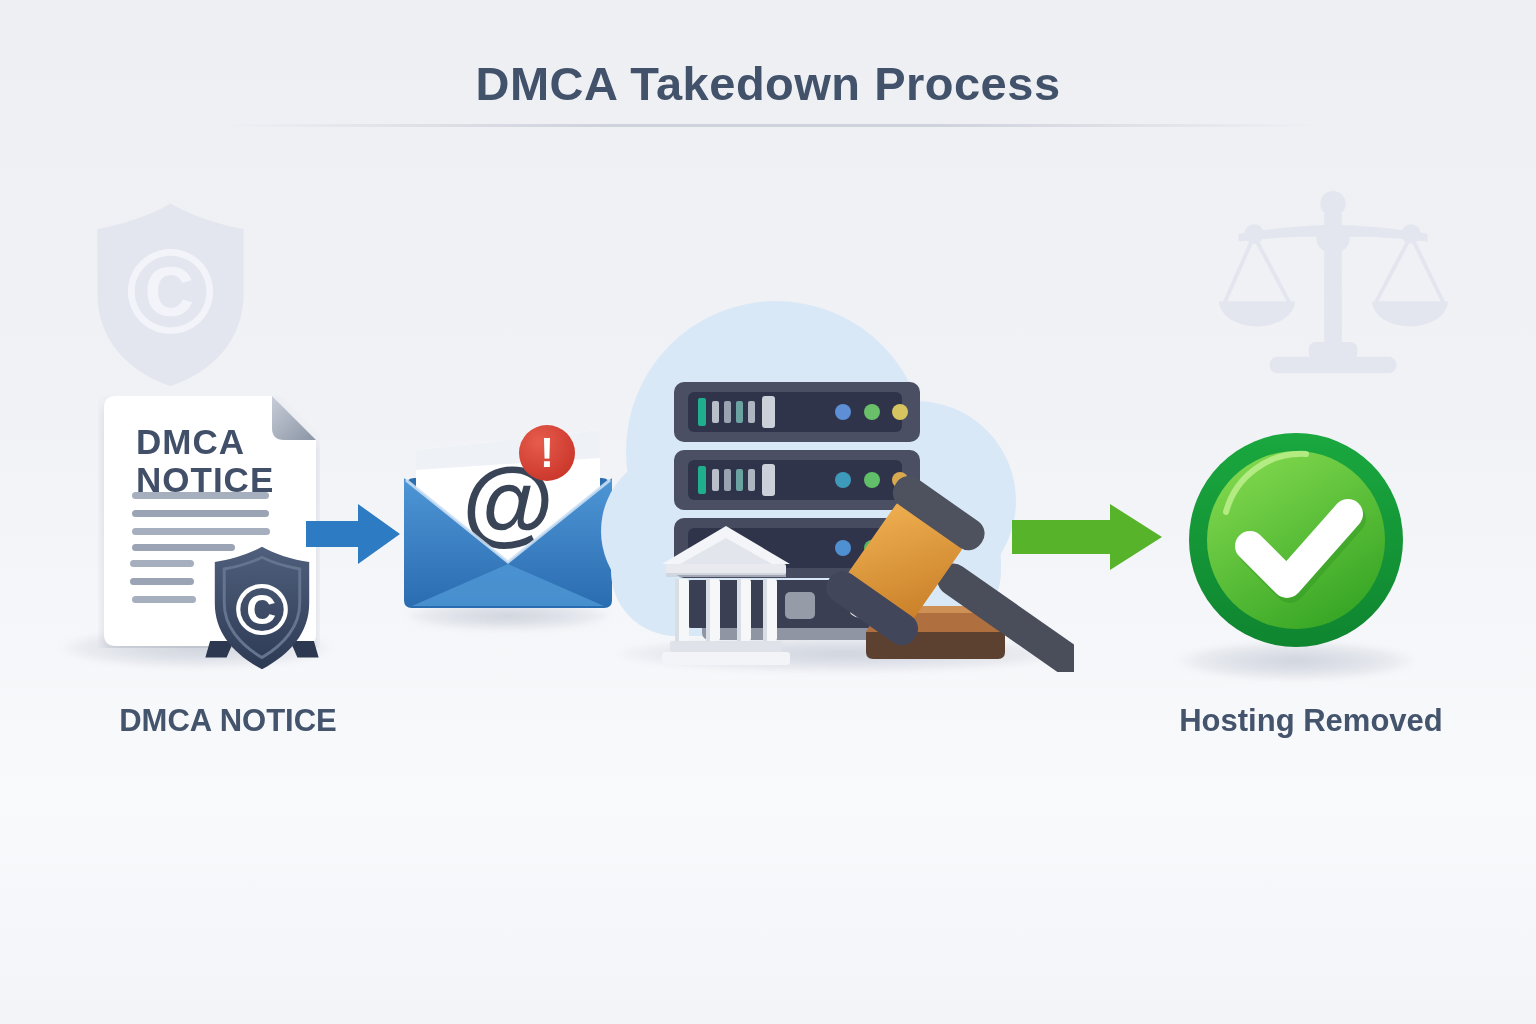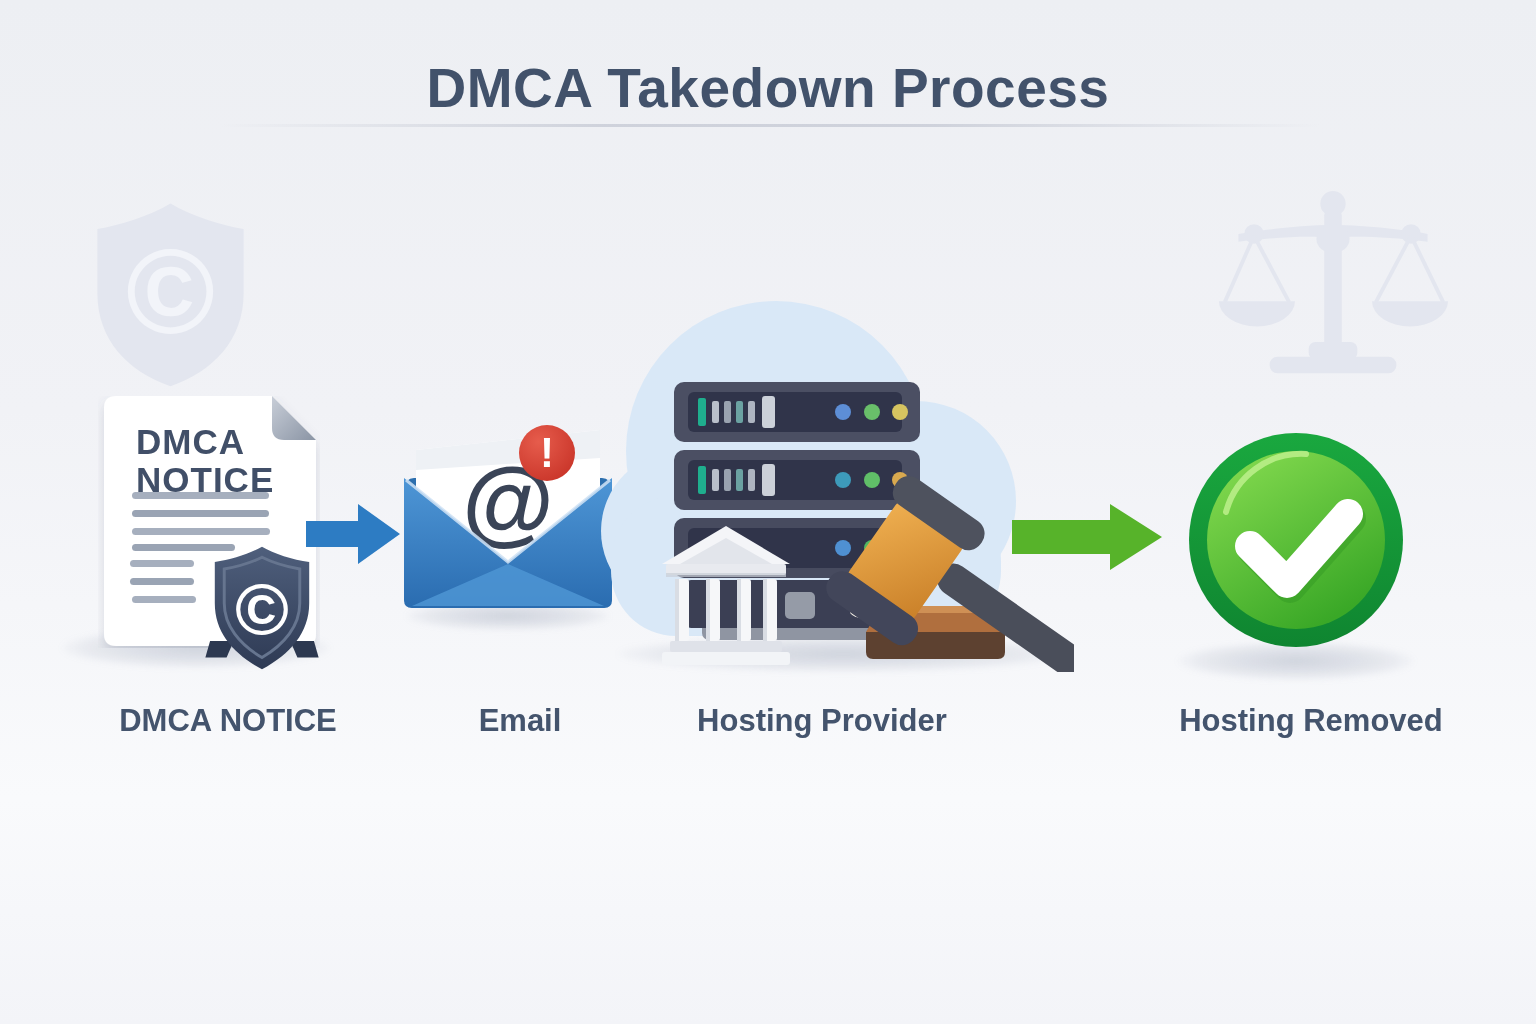--- a/index.html
+++ b/index.html
@@ -2,21 +2,21 @@
 <html><head>
 <meta charset="utf-8">
 <style>
   html,body{margin:0;padding:0;}
   body{width:1536px;height:1024px;overflow:hidden;
        font-family:"Liberation Sans",sans-serif;
        background:linear-gradient(180deg,#edeff3 0%,#f1f2f6 40%,#f9fafc 78%,#f3f4f8 100%);}
   .canvas{position:relative;width:1536px;height:1024px;}
   .abs{position:absolute;}
   .title{left:0;top:56px;width:1536px;text-align:center;
-         font-size:55px;font-weight:bold;color:#42526b;letter-spacing:.5px;}
+         font-size:47px;font-weight:bold;color:#42526b;letter-spacing:.5px;}
   .divider{left:220px;top:124px;width:1100px;height:3px;border-radius:2px;
            background:linear-gradient(90deg,rgba(200,204,214,0) 0%,rgba(196,200,211,.75) 35%,rgba(196,200,211,.75) 65%,rgba(200,204,214,0) 100%);}
   .step-label{font-size:31px;font-weight:bold;color:#44546d;text-align:center;line-height:1.5;}
   .shadow{border-radius:50%;filter:blur(3px);
           background:radial-gradient(ellipse at center,rgba(118,130,156,.30) 0%,rgba(118,130,156,.12) 55%,rgba(118,130,156,0) 75%);}
   svg text{font-family:"Liberation Sans",sans-serif;}
 </style>
 </head>
 <body>
 
@@ -109,21 +109,20 @@
     <polygon points="14,32 198,12 198,40 14,52" fill="#eef1f5"></polygon>
     <text x="106" y="116" font-size="94" font-weight="bold" text-anchor="middle" fill="#3a4457">@</text>
     <path d="M2 60 L106 144 L210 60 V182 Q210 190 202 190 H10 Q2 190 2 182 Z" fill="url(#pocketG)"></path>
     <path d="M4 62 L106 144 L208 62" fill="none" stroke="#cfe2f4" stroke-width="3" opacity="0.85"></path>
     <polygon points="10,188 106,146 202,188" fill="#4d95d4" opacity="0.85"></polygon>
     <g>
       <circle cx="145" cy="35" r="28" fill="url(#alertG)"></circle>
       <text x="145" y="49" font-size="42" font-weight="bold" text-anchor="middle" fill="#ffffff">!</text>
     </g>
   </svg>
-  <div class="abs step-label" style="left:430px;top:698px;width:180px">Email</div>
 
   <svg class="abs" style="left:612px;top:502px" width="76" height="64" viewBox="0 0 76 64">
     <polygon points="0,19 38,19 38,2 74,32 38,62 38,45 0,45" fill="#2d7cc3"></polygon>
   </svg>
 
   <svg class="abs" style="left:596px;top:296px" width="420" height="360" viewBox="0 0 420 360">
     <g fill="#d9e8f7">
       <circle cx="180" cy="155" r="150"></circle>
       <circle cx="320" cy="205" r="100"></circle>
       <circle cx="85" cy="235" r="80"></circle>
@@ -202,21 +201,20 @@
       <polygon points="73,140 182,140 186,147 68,147" fill="#cf9055"></polygon>
       <path d="M58 166 H197 V186 Q197 193 190 193 H65 Q58 193 58 186 Z" fill="#5d4130"></path>
     </g>
     <g transform="translate(142,38) rotate(35)">
       <rect x="30" y="44" width="190" height="32" rx="16" fill="#4a4e5a"></rect>
       <rect x="-44" y="16" width="80" height="112" rx="16" fill="url(#gavelOr)"></rect>
       <rect x="-56" y="-2" width="104" height="32" rx="15" fill="#4e525e"></rect>
       <rect x="-56" y="114" width="104" height="32" rx="15" fill="#42465a"></rect>
     </g>
   </svg>
-  <div class="abs step-label" style="left:672px;top:698px;width:300px">Hosting Provider</div>
 
   <svg class="abs" style="left:1008px;top:502px" width="158" height="70" viewBox="0 0 158 70">
     <polygon points="4,18 102,18 102,2 154,35 102,68 102,52 4,52" fill="#57b32a"></polygon>
   </svg>
 
   <div class="abs shadow" style="left:1178px;top:642px;width:236px;height:38px"></div>
   <svg class="abs" style="left:1186px;top:430px" width="220" height="220" viewBox="0 0 220 220">
     <defs>
       <linearGradient id="ringG" x1="0" y1="0" x2="0" y2="1">
         <stop offset="0" stop-color="#1aa83f"></stop>

